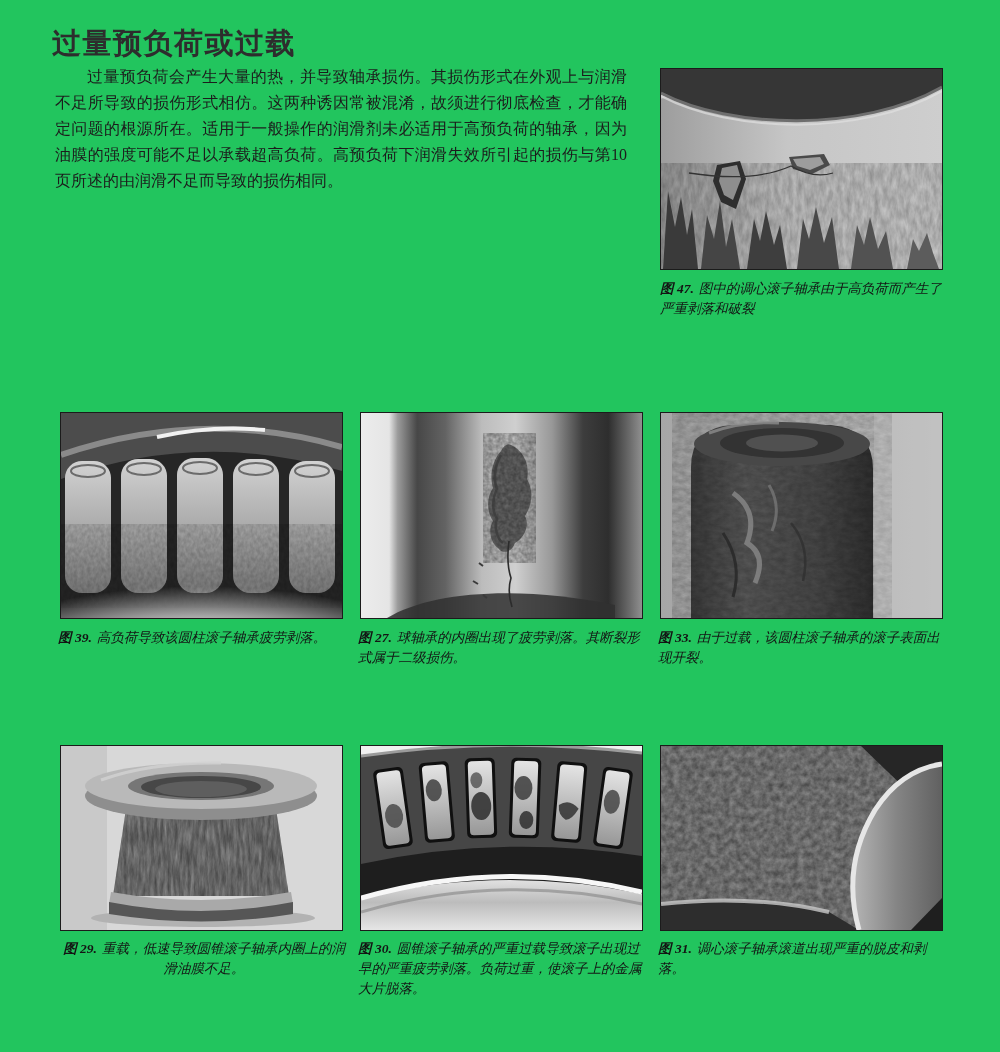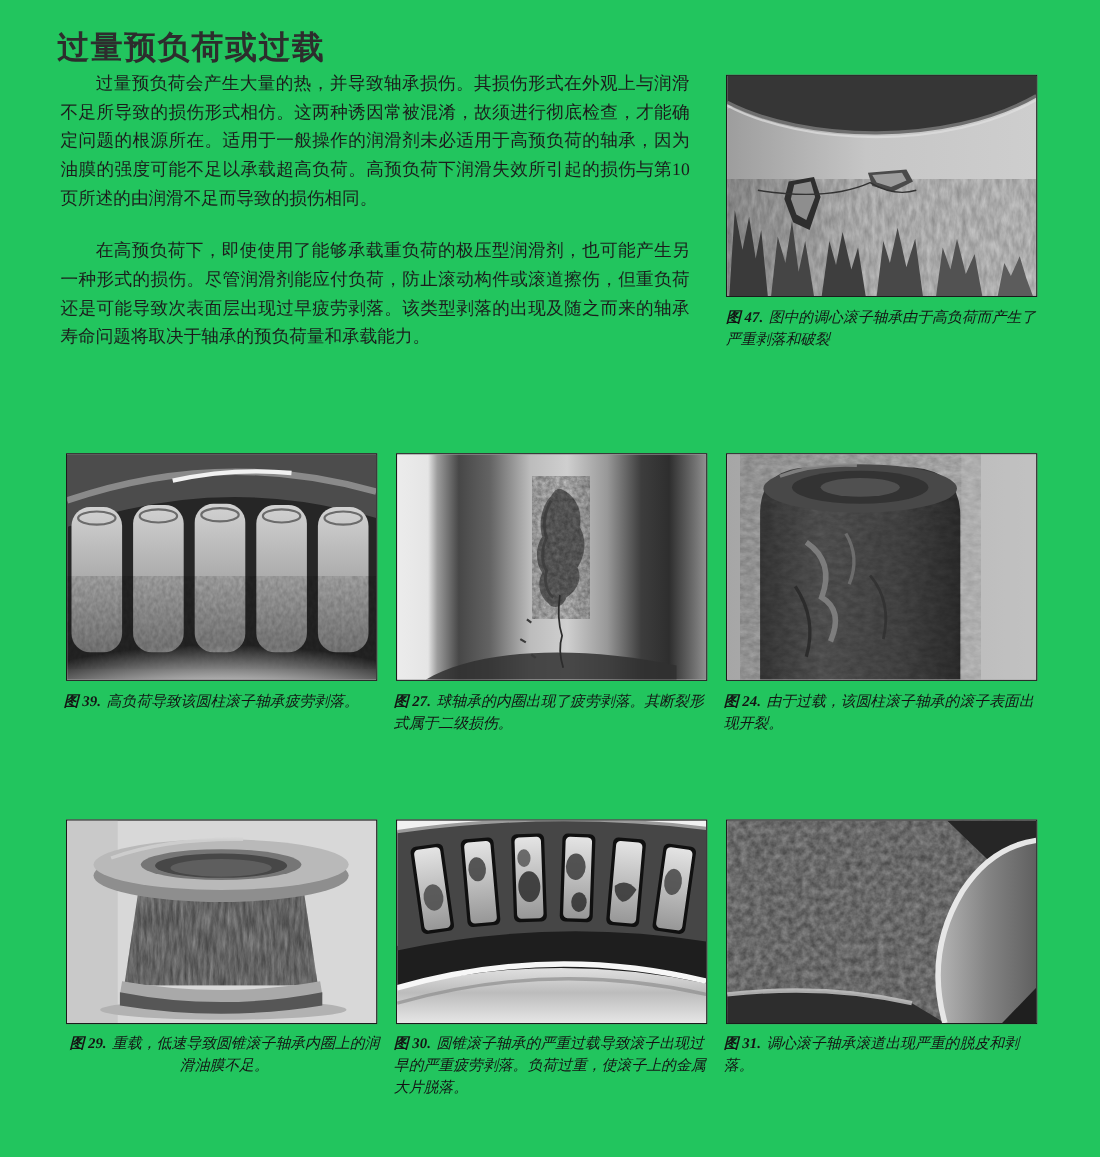--- a/index.html
+++ b/index.html
@@ -43,21 +43,20 @@
   .c31{left:658px;top:939px;}
 </style>
 </head>
 <body>
 
 <div class="page">
 
   <h1 class="title">过量预负荷或过载</h1>
 
   <p class="body-text p1">过量预负荷会产生大量的热，并导致轴承损伤。其损伤形式在外观上与润滑不足所导致的损伤形式相仿。这两种诱因常被混淆，故须进行彻底检查，才能确定问题的根源所在。适用于一般操作的润滑剂未必适用于高预负荷的轴承，因为油膜的强度可能不足以承载超高负荷。高预负荷下润滑失效所引起的损伤与第10页所述的由润滑不足而导致的损伤相同。</p>
-  <p class="body-text p2">在高预负荷下，即使使用了能够承载重负荷的极压型润滑剂，也可能产生另一种形式的损伤。尽管润滑剂能应付负荷，防止滚动构件或滚道擦伤，但重负荷还是可能导致次表面层出现过早疲劳剥落。该类型剥落的出现及随之而来的轴承寿命问题将取决于轴承的预负荷量和承载能力。</p>
 
   <div class="photo f25">
     <svg width="281" height="200" viewBox="0 0 281 200">
       <defs>
         <linearGradient id="a-body" x1="0" y1="0" x2="1" y2="0">
           <stop offset="0" stop-color="#9d9d9d"></stop>
             <stop offset="0.45" stop-color="#c6c6c6"></stop>
             <stop offset="1" stop-color="#cecece"></stop>
         </linearGradient>
         <filter id="a-noise" x="-10%" y="-10%" width="120%" height="120%">
@@ -189,21 +188,21 @@
       <ellipse cx="121" cy="30" rx="36" ry="8.5" fill="#505050"></ellipse>
       <path d="M48,20 Q80,8 118,10" stroke="#8c8c8c" stroke-width="3" fill="none" opacity="0.8"></path>
       <path d="M72,80 Q98,98 86,130 Q106,142 94,170" stroke="#888888" stroke-width="5" fill="none" opacity="0.8"></path>
       <path d="M108,72 Q121,94 111,118" stroke="#7c7c7c" stroke-width="3" fill="none" opacity="0.7"></path>
       <path d="M62,120 Q82,150 72,184" stroke="#282828" stroke-width="3" fill="none" opacity="0.85"></path>
       <path d="M130,110 Q150,134 142,168" stroke="#303030" stroke-width="2.5" fill="none" opacity="0.8"></path>
       <rect x="213" y="0" width="68" height="205" fill="#bdbdbd" opacity="0.4"></rect>
     </svg>
   </div>
   <p class="caption c28">
-    <span class="cap-label">图 24.</span><span>由于过载，该圆柱滚子轴承的滚子表面出现开裂。</span>
+    <span class="cap-label">图 33.</span><span>由于过载，该圆柱滚子轴承的滚子表面出现开裂。</span>
   </p>
 
   <div class="photo f29">
     <svg width="281" height="184" viewBox="0 0 281 184">
       <defs>
         <filter id="e-score" x="-10%" y="-10%" width="120%" height="120%">
           <feTurbulence type="fractalNoise" baseFrequency="0.3 0.05" numOctaves="4" seed="3"></feTurbulence>
           <feColorMatrix type="matrix" values="0 0 0 0 0  0 0 0 0 0  0 0 0 0 0  0 0 0 1 0"></feColorMatrix>
         </filter>
         <clipPath id="e-clip">

